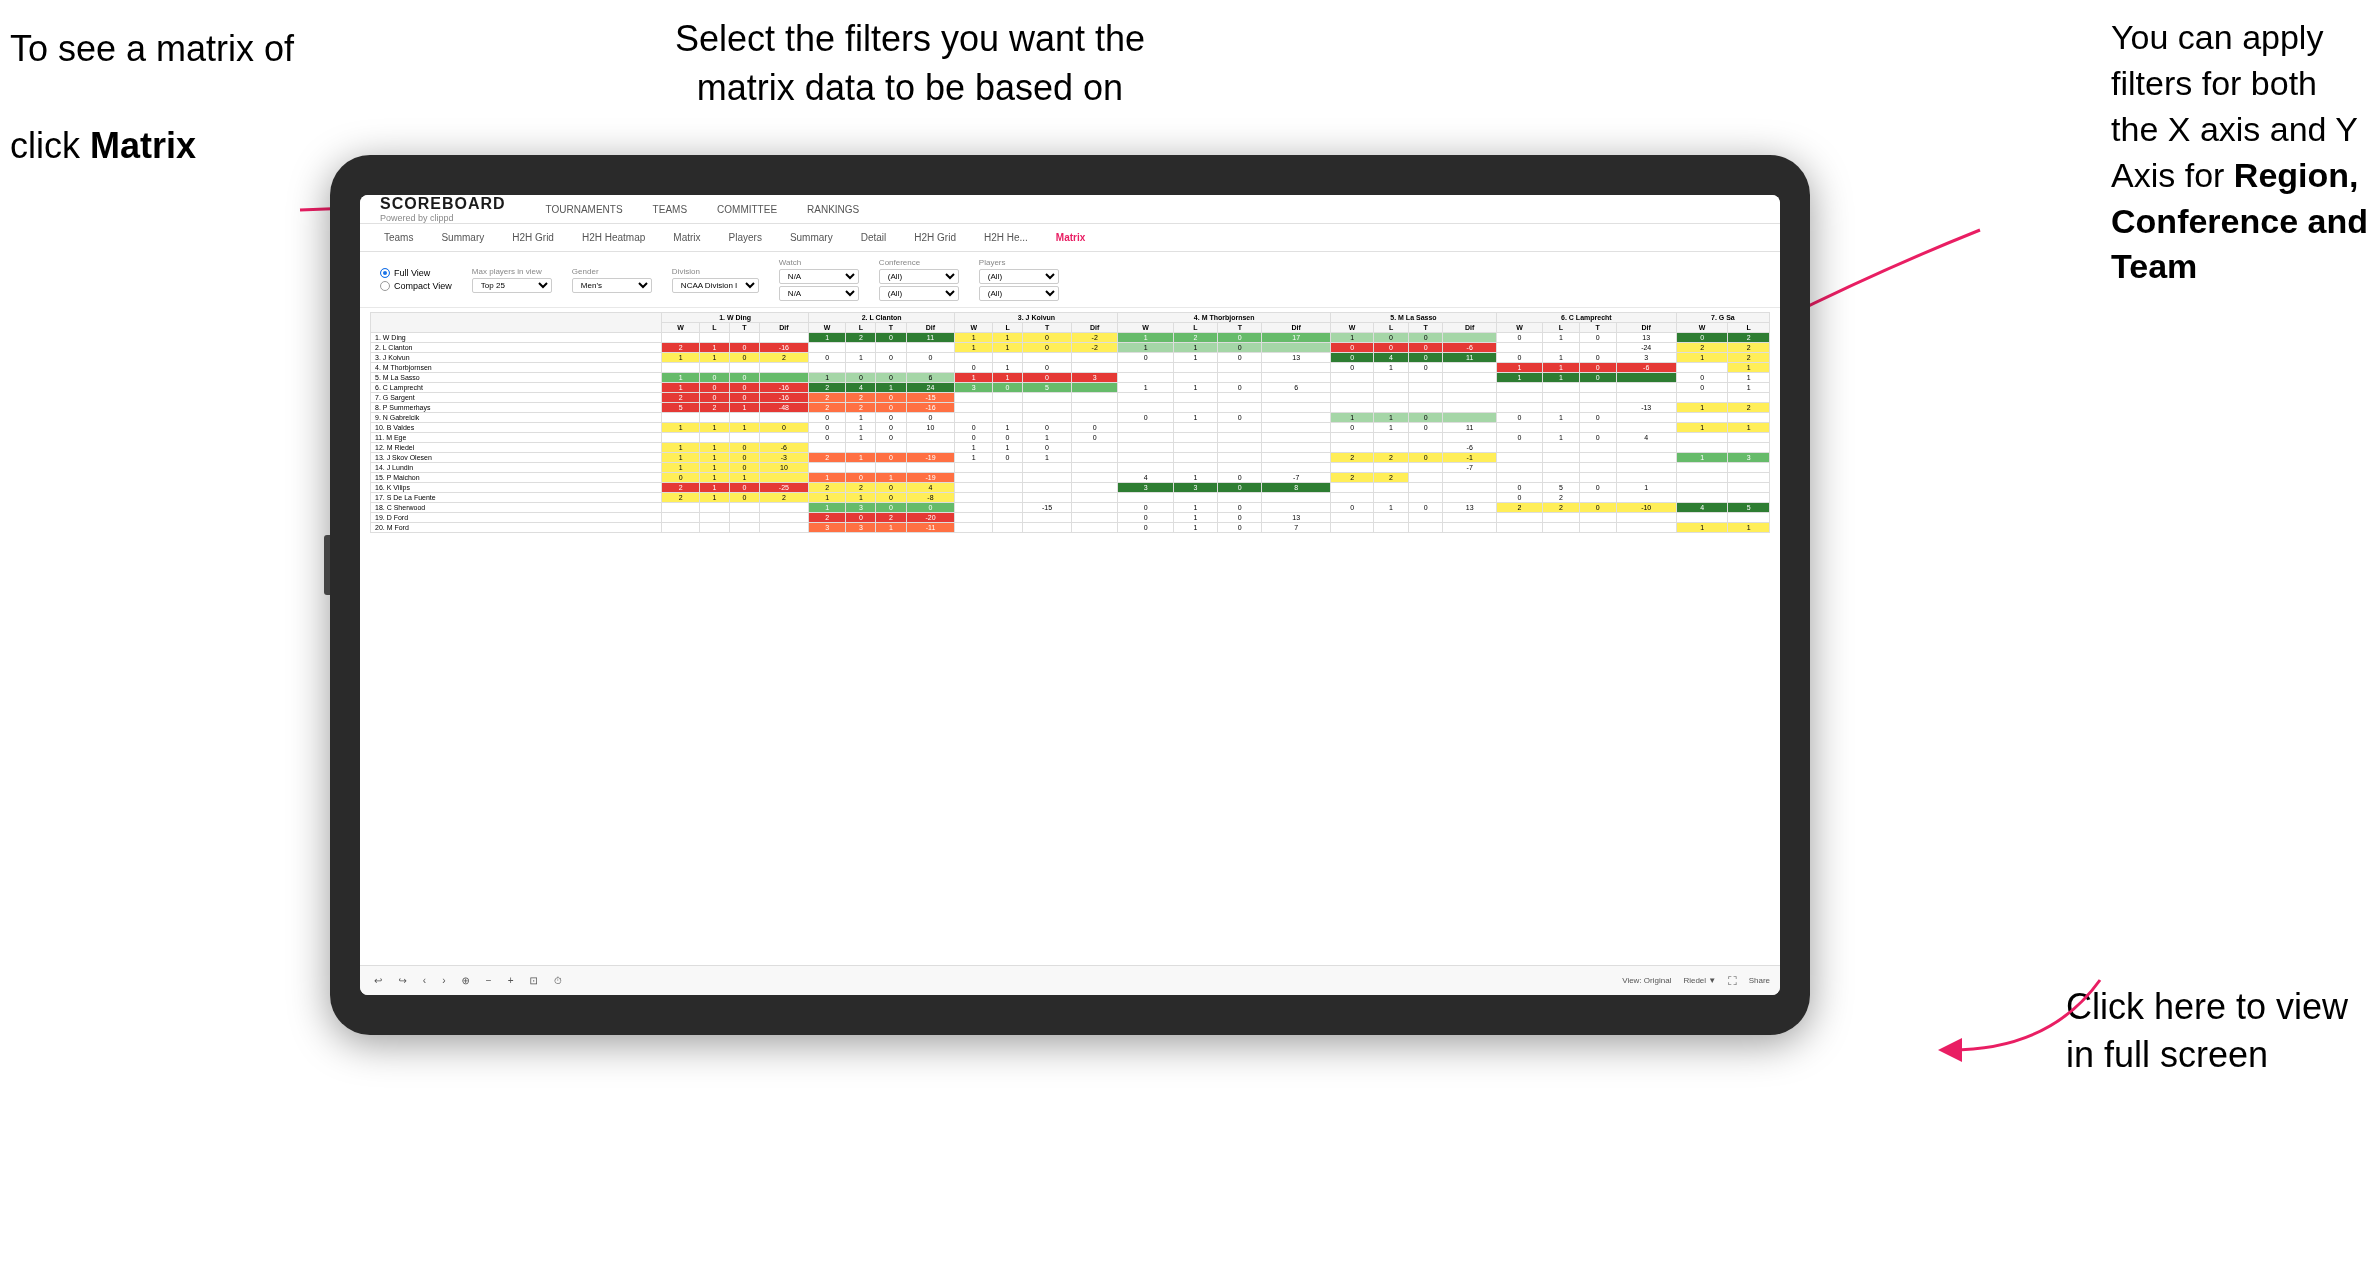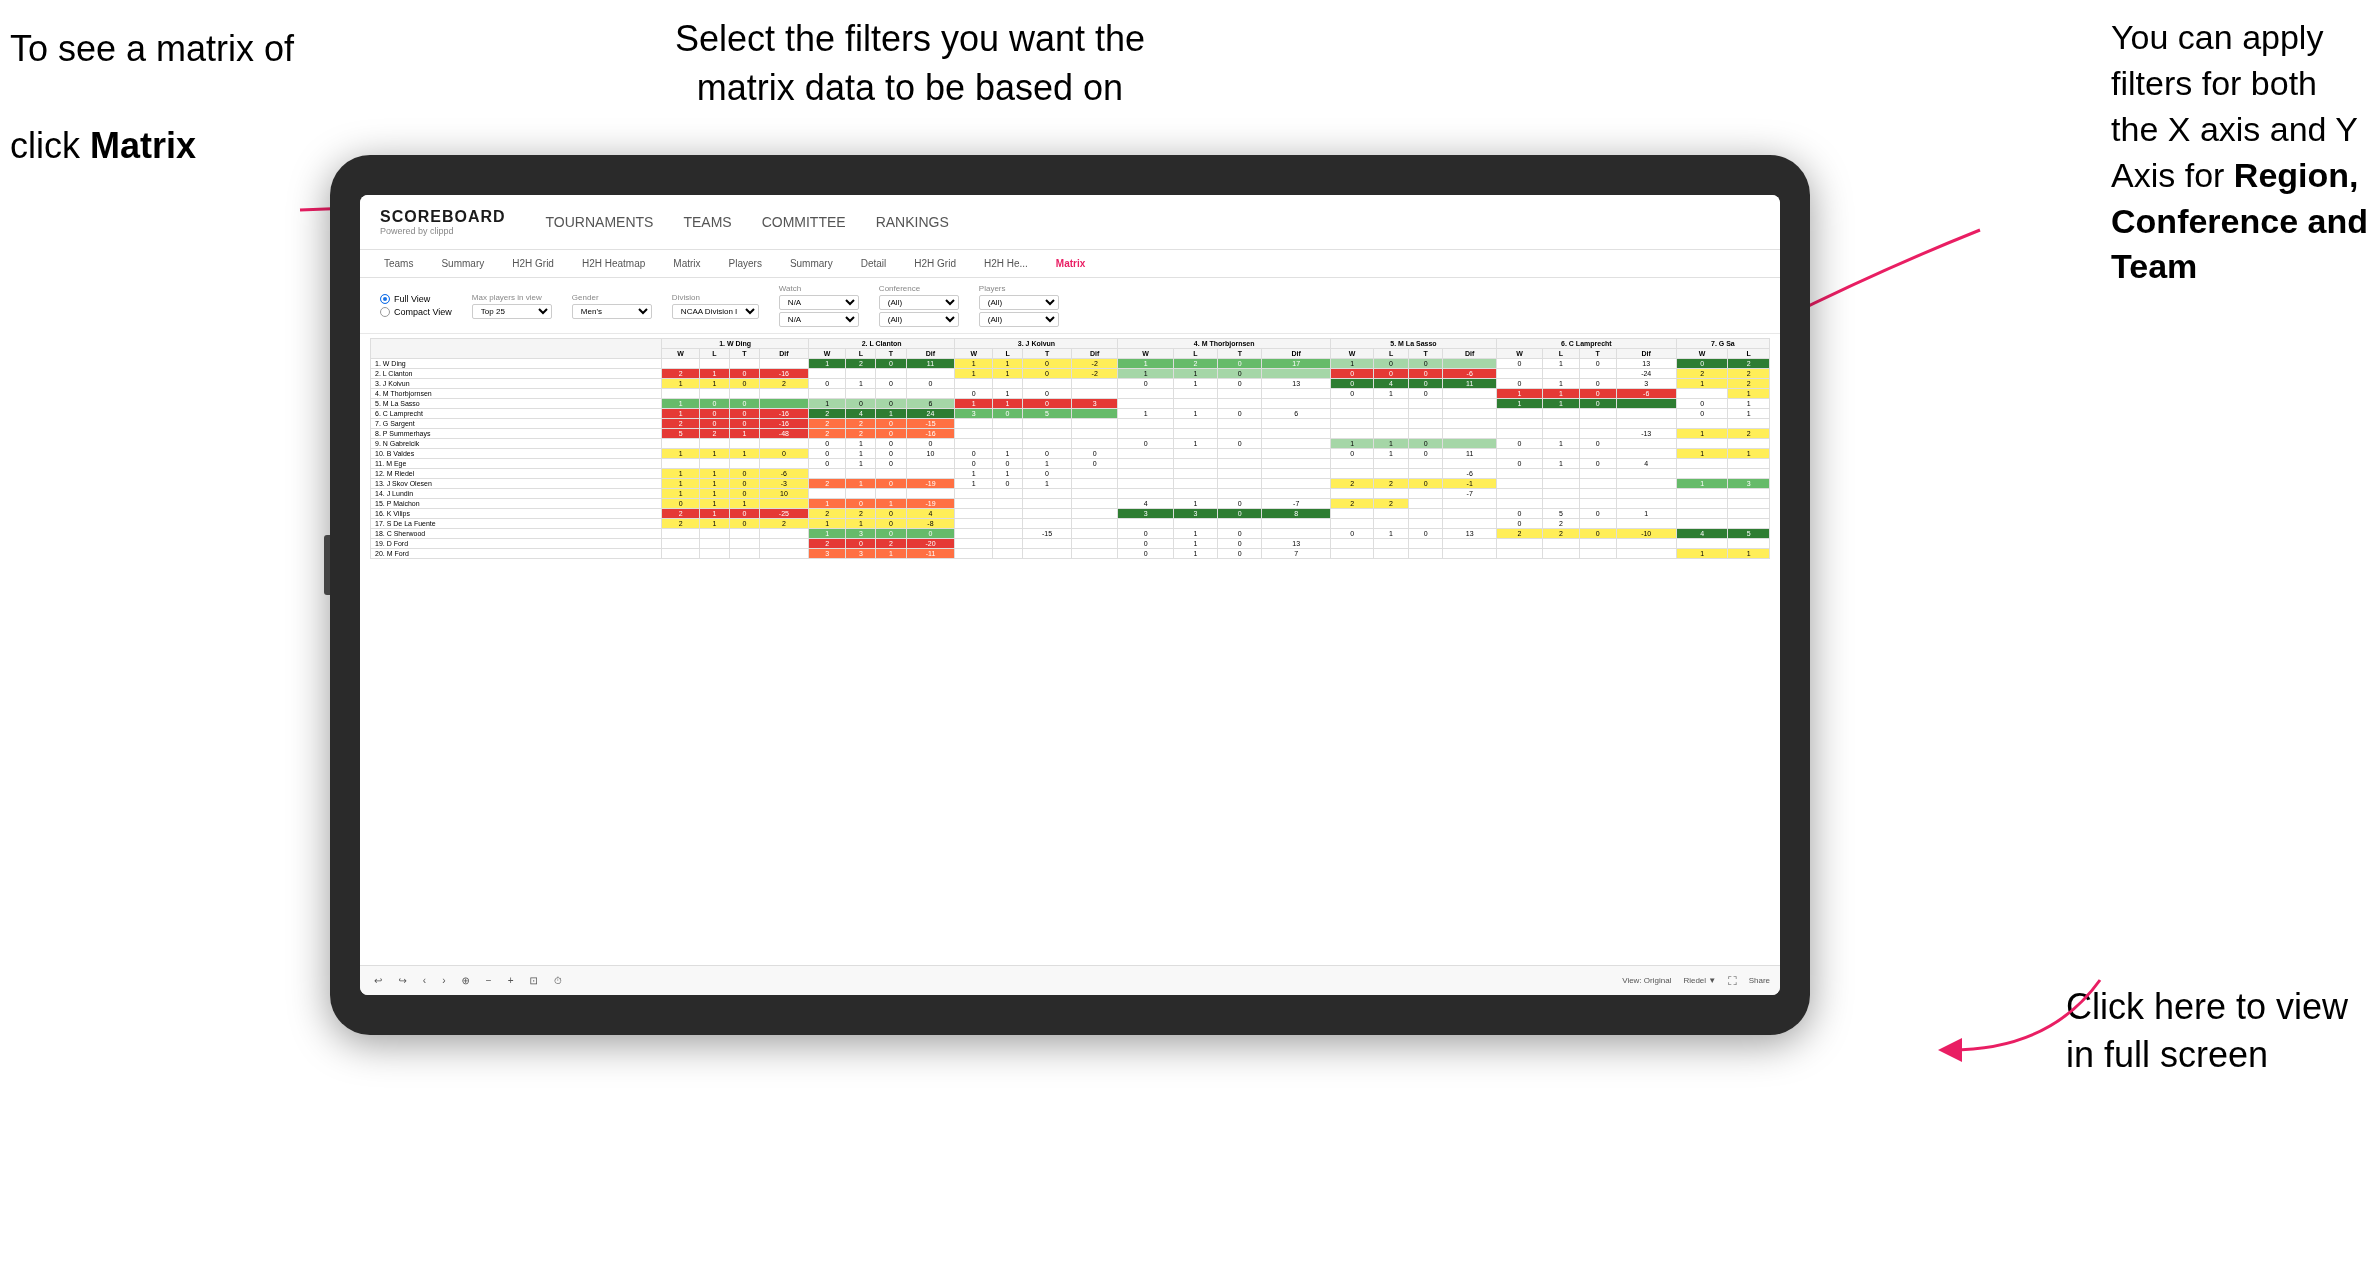--- a/index.html
+++ b/index.html
@@ -55,21 +55,21 @@
       width: 6px;
       height: 60px;
       background: #444;
       border-radius: 3px 0 0 3px;
     }
 
     
     .app-header {
       background: #ffffff;
       border-bottom: 1px solid #e0e0e0;
-      padding: 13px 20px;
+      padding: 0 20px;
       display: flex;
       align-items: center;
       gap: 40px;
     }
 
     .scoreboard-logo {
       display: flex;
       flex-direction: column;
     }
 
@@ -84,21 +84,21 @@
       font-size: 9px;
       color: #888;
     }
 
     .nav-items {
       display: flex;
       gap: 30px;
     }
 
     .nav-item {
-      font-size: 14px;
+      font-size: 10px;
       color: #555;
       cursor: pointer;
       font-weight: 500;
     }
 
     
     .sub-nav {
       display: flex;
       gap: 20px;
       padding: 6px 20px;

